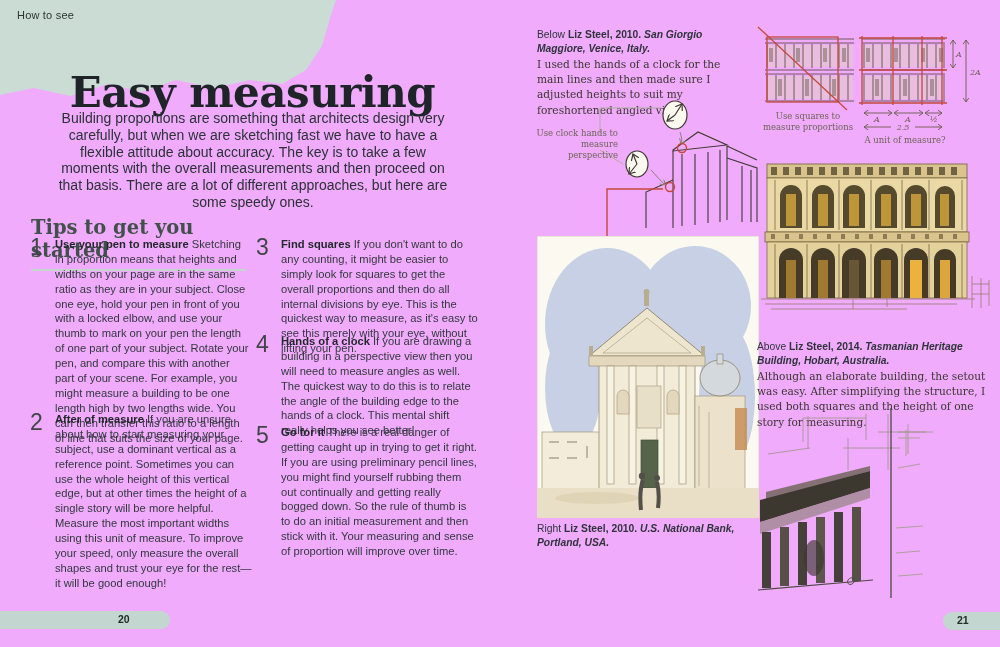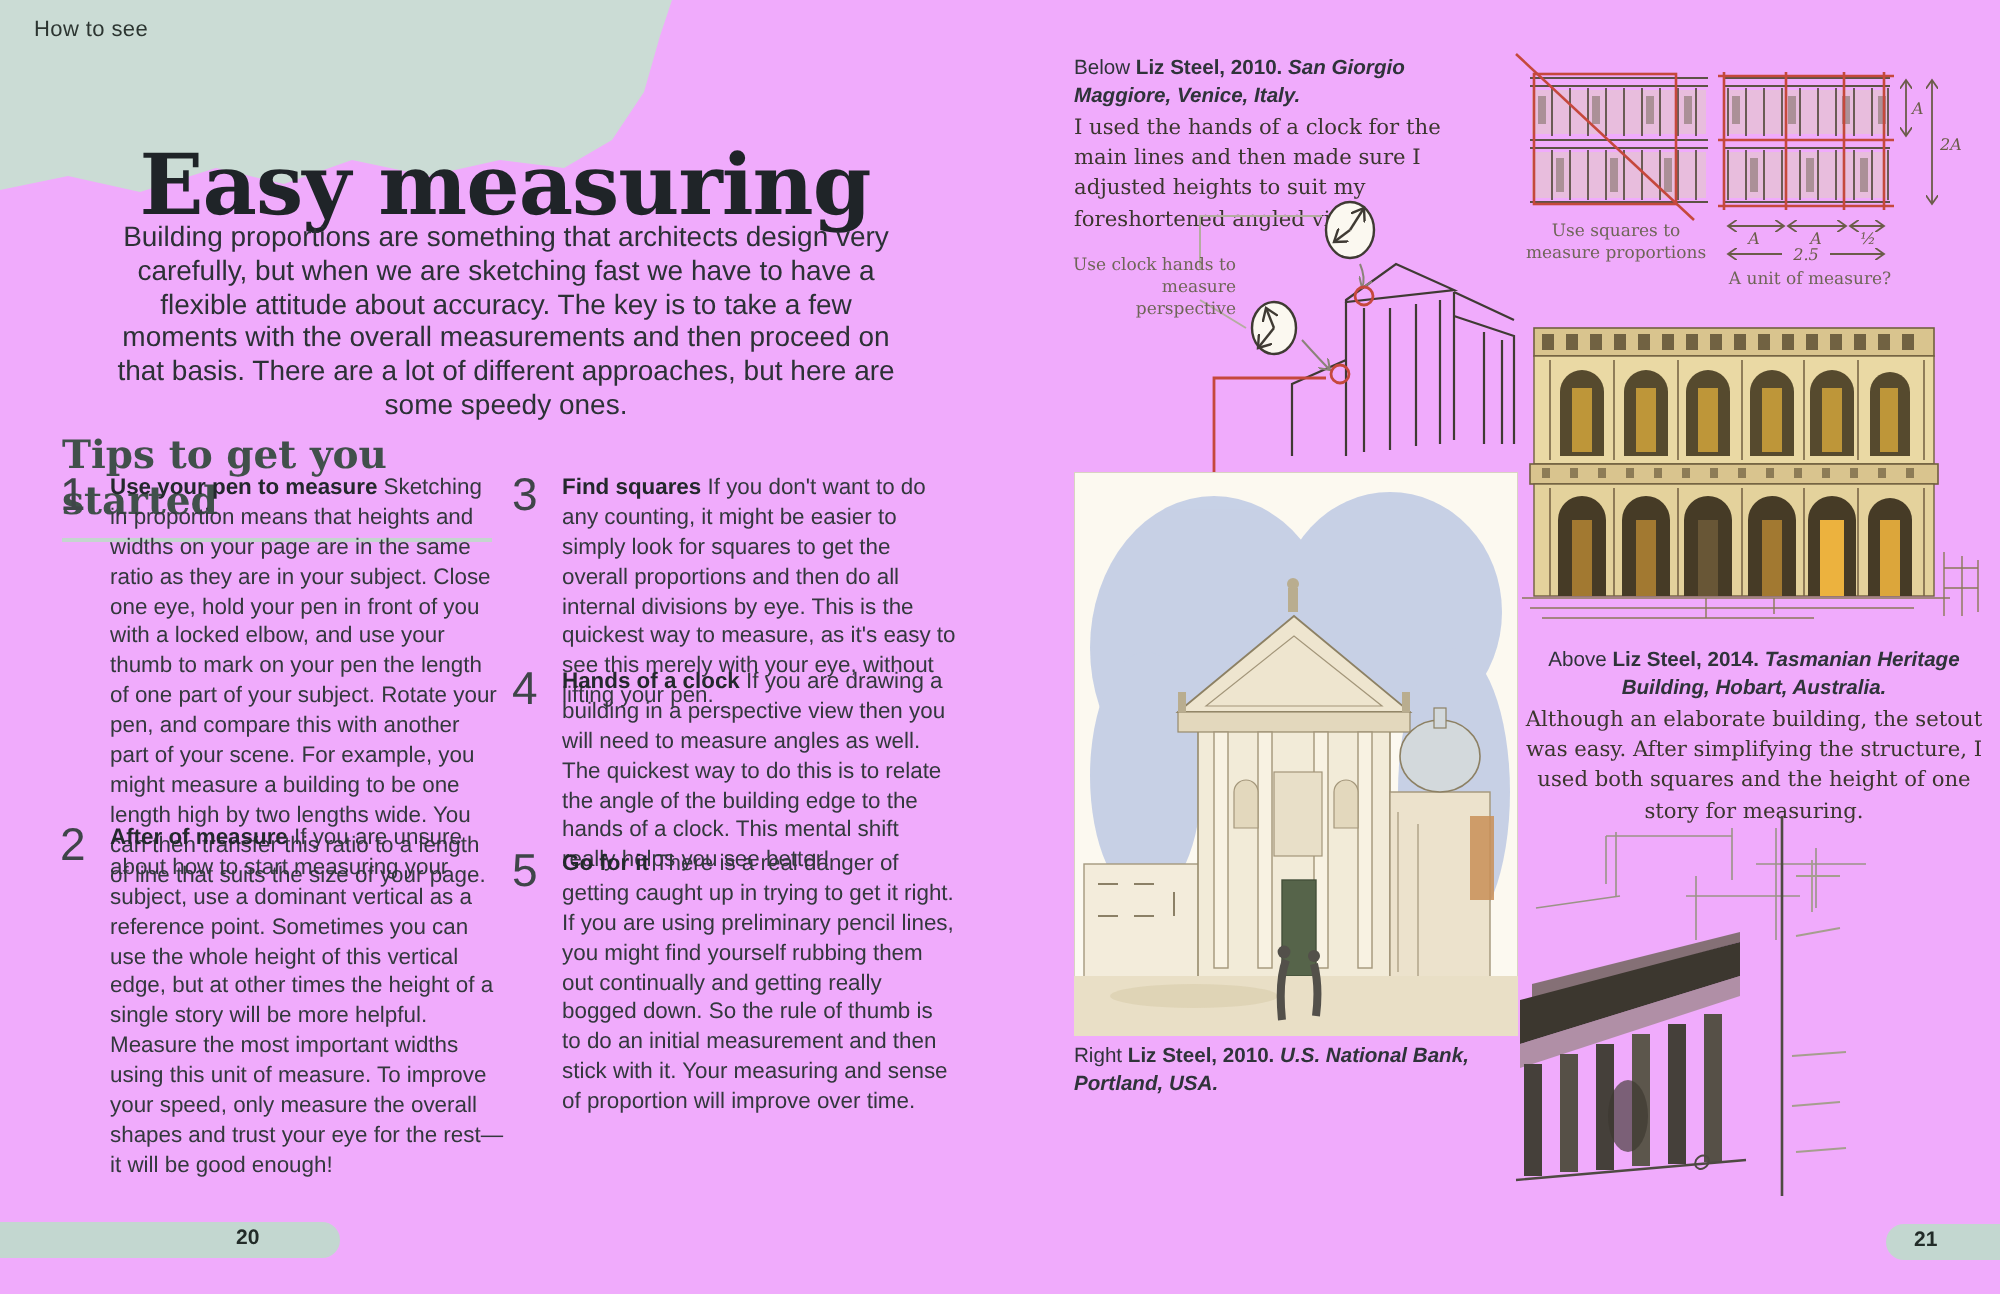--- a/index.html
+++ b/index.html
@@ -32,21 +32,21 @@
   .pill-right{left:943px;top:612px;width:72px;border-radius:10px 0 0 10px;}
   .pill .num{position:absolute;top:2px;font-size:10.5px;font-weight:700;color:#222b28;}
   .pill-left .num{left:132px;} .pill-right .num{left:14px;}
 
   
   .right-page{position:absolute;left:505px;top:0;width:495px;height:647px;}
   .cap{position:absolute;font-size:10.3px;line-height:1.38;color:#2f333a;}
   .cap .artist{font-weight:700;margin-top:24px;} .cap .ctitle{font-weight:700;font-style:italic;}
   .cap-body{font-family:"DejaVu Serif",serif;font-size:10.6px;line-height:1.42;color:#3b362e;margin-top:1px;}
   .cap1{left:32px;top:28px;width:212px;}
-  .cap2{left:252px;top:324px;width:240px;text-align:center;}
+  .cap2{left:252px;top:340px;width:240px;}
   .cap3{left:32px;top:522px;width:214px;}
   .sketch-note{position:absolute;font-family:"DejaVu Serif",serif;font-size:8.5px;line-height:1.3;color:#6e6557;}
   .note-clock{left:26px;top:128px;width:87px;text-align:right;}
   .note-squares{left:255px;top:111px;width:96px;text-align:center;}
   .note-unit{left:350px;top:135px;width:100px;text-align:center;}
 </style>
 </head>
 <body>
 
 <div class="spread">

